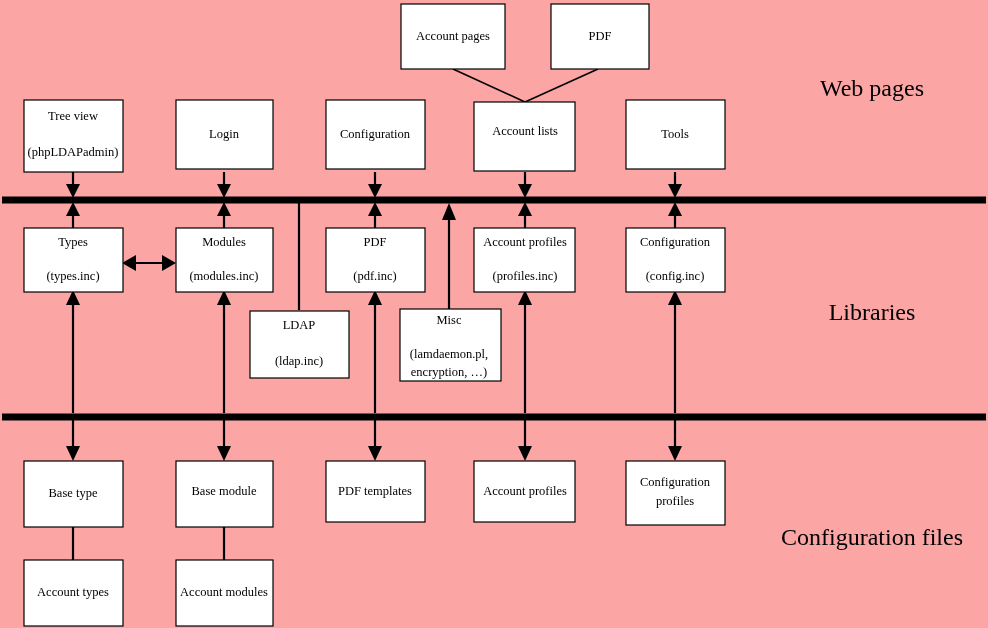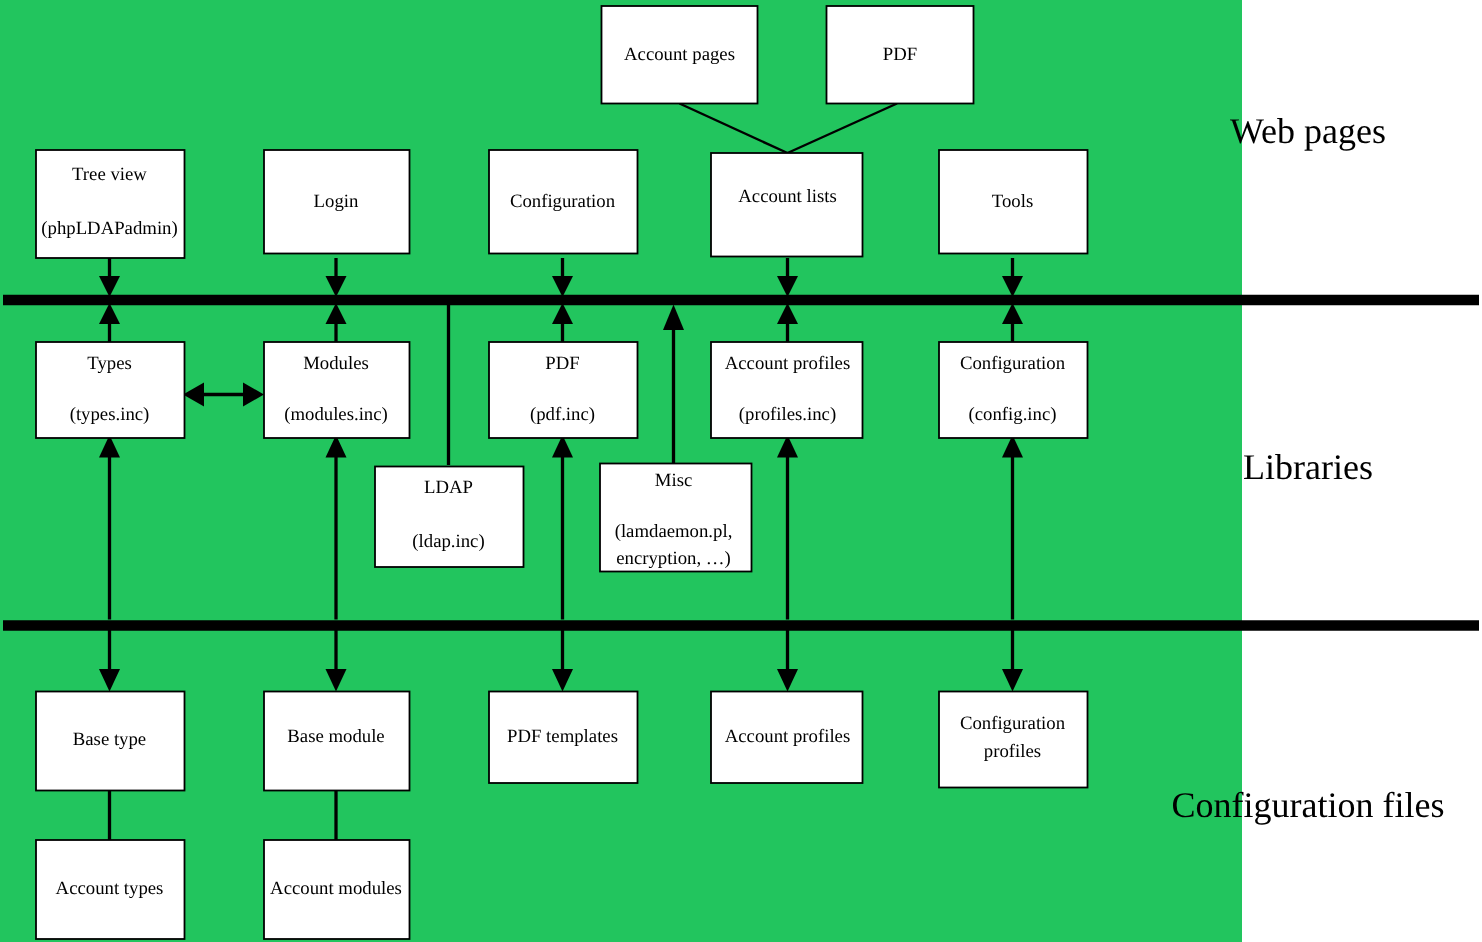--- a/index.html
+++ b/index.html
@@ -9,23 +9,23 @@
     background: #ffffff;
   }
   body {
     width: 988px;
     height: 628px;
     overflow: hidden;
     font-family: "Liberation Serif", "DejaVu Serif", serif;
   }
   #diagram-root {
     position: relative;
-    width: 828px;
+    width: 988px;
     height: 628px;
-    background: #22c55e;
+    background: #fca5a5;
   }
   svg#diagram-svg {
     display: block;
     width: 988px;
     height: 628px;
   }
   .node-box {
     fill: #ffffff;
     stroke: #000000;
     stroke-width: 1.2;

